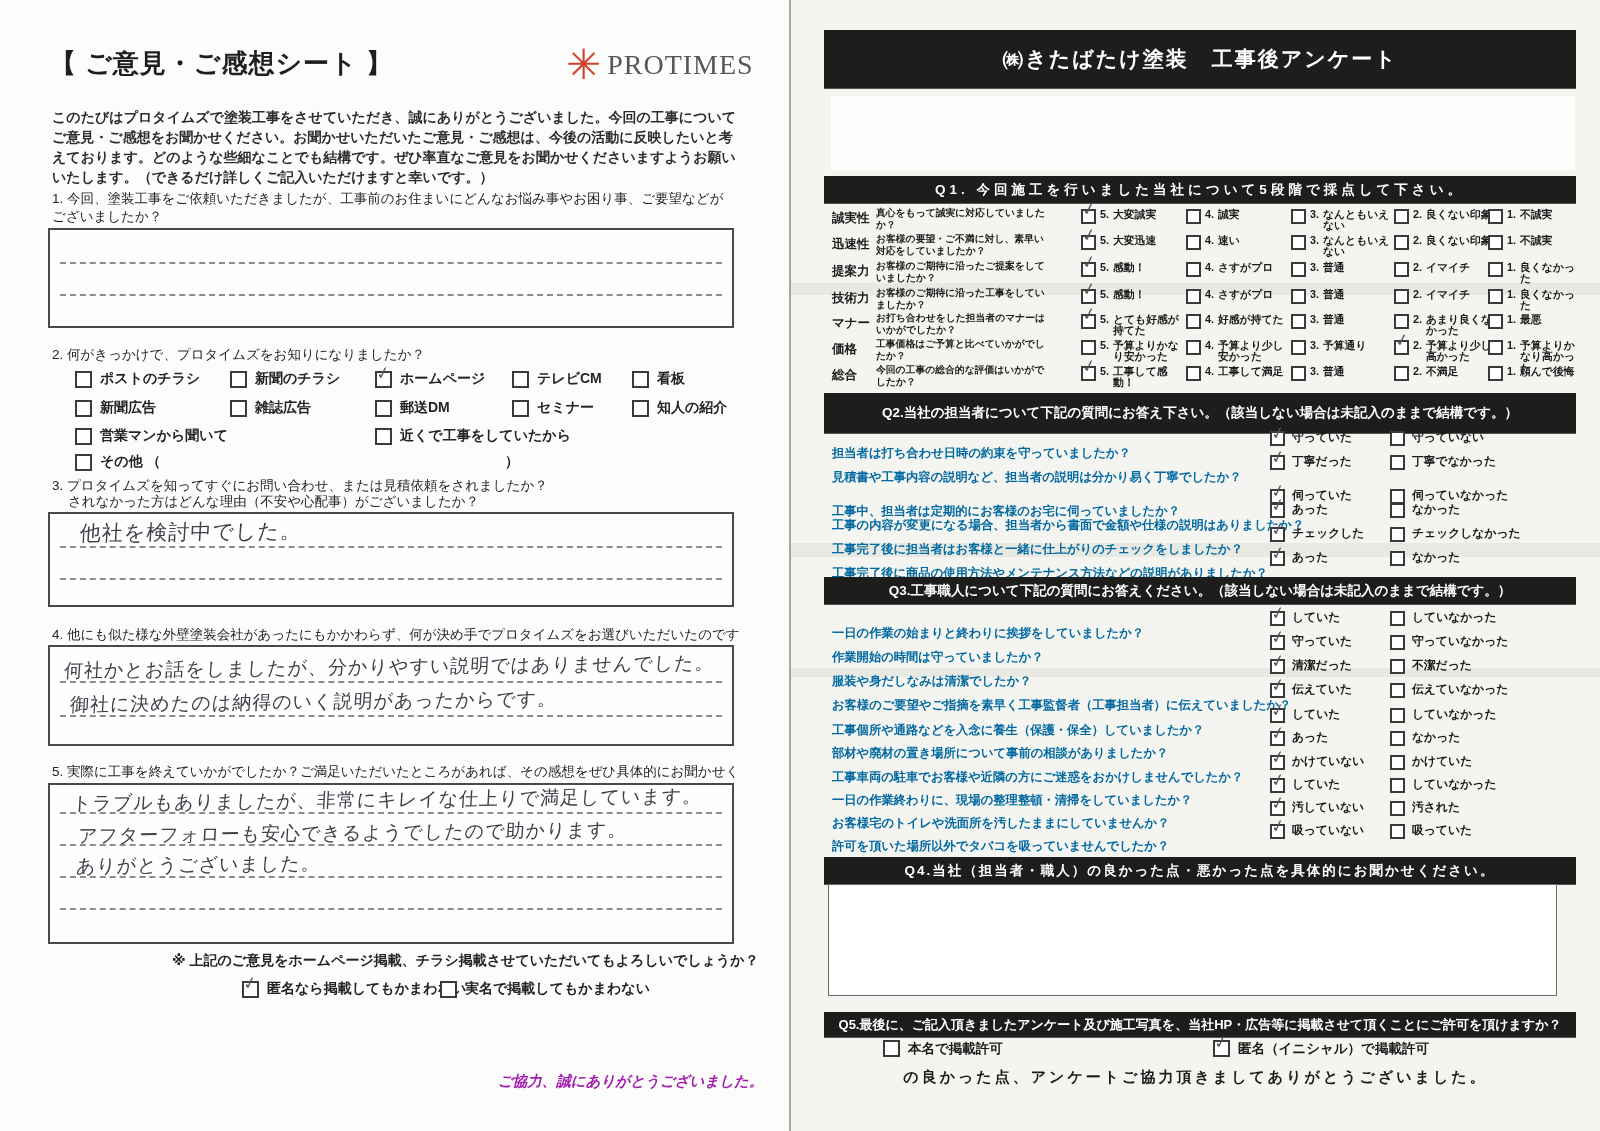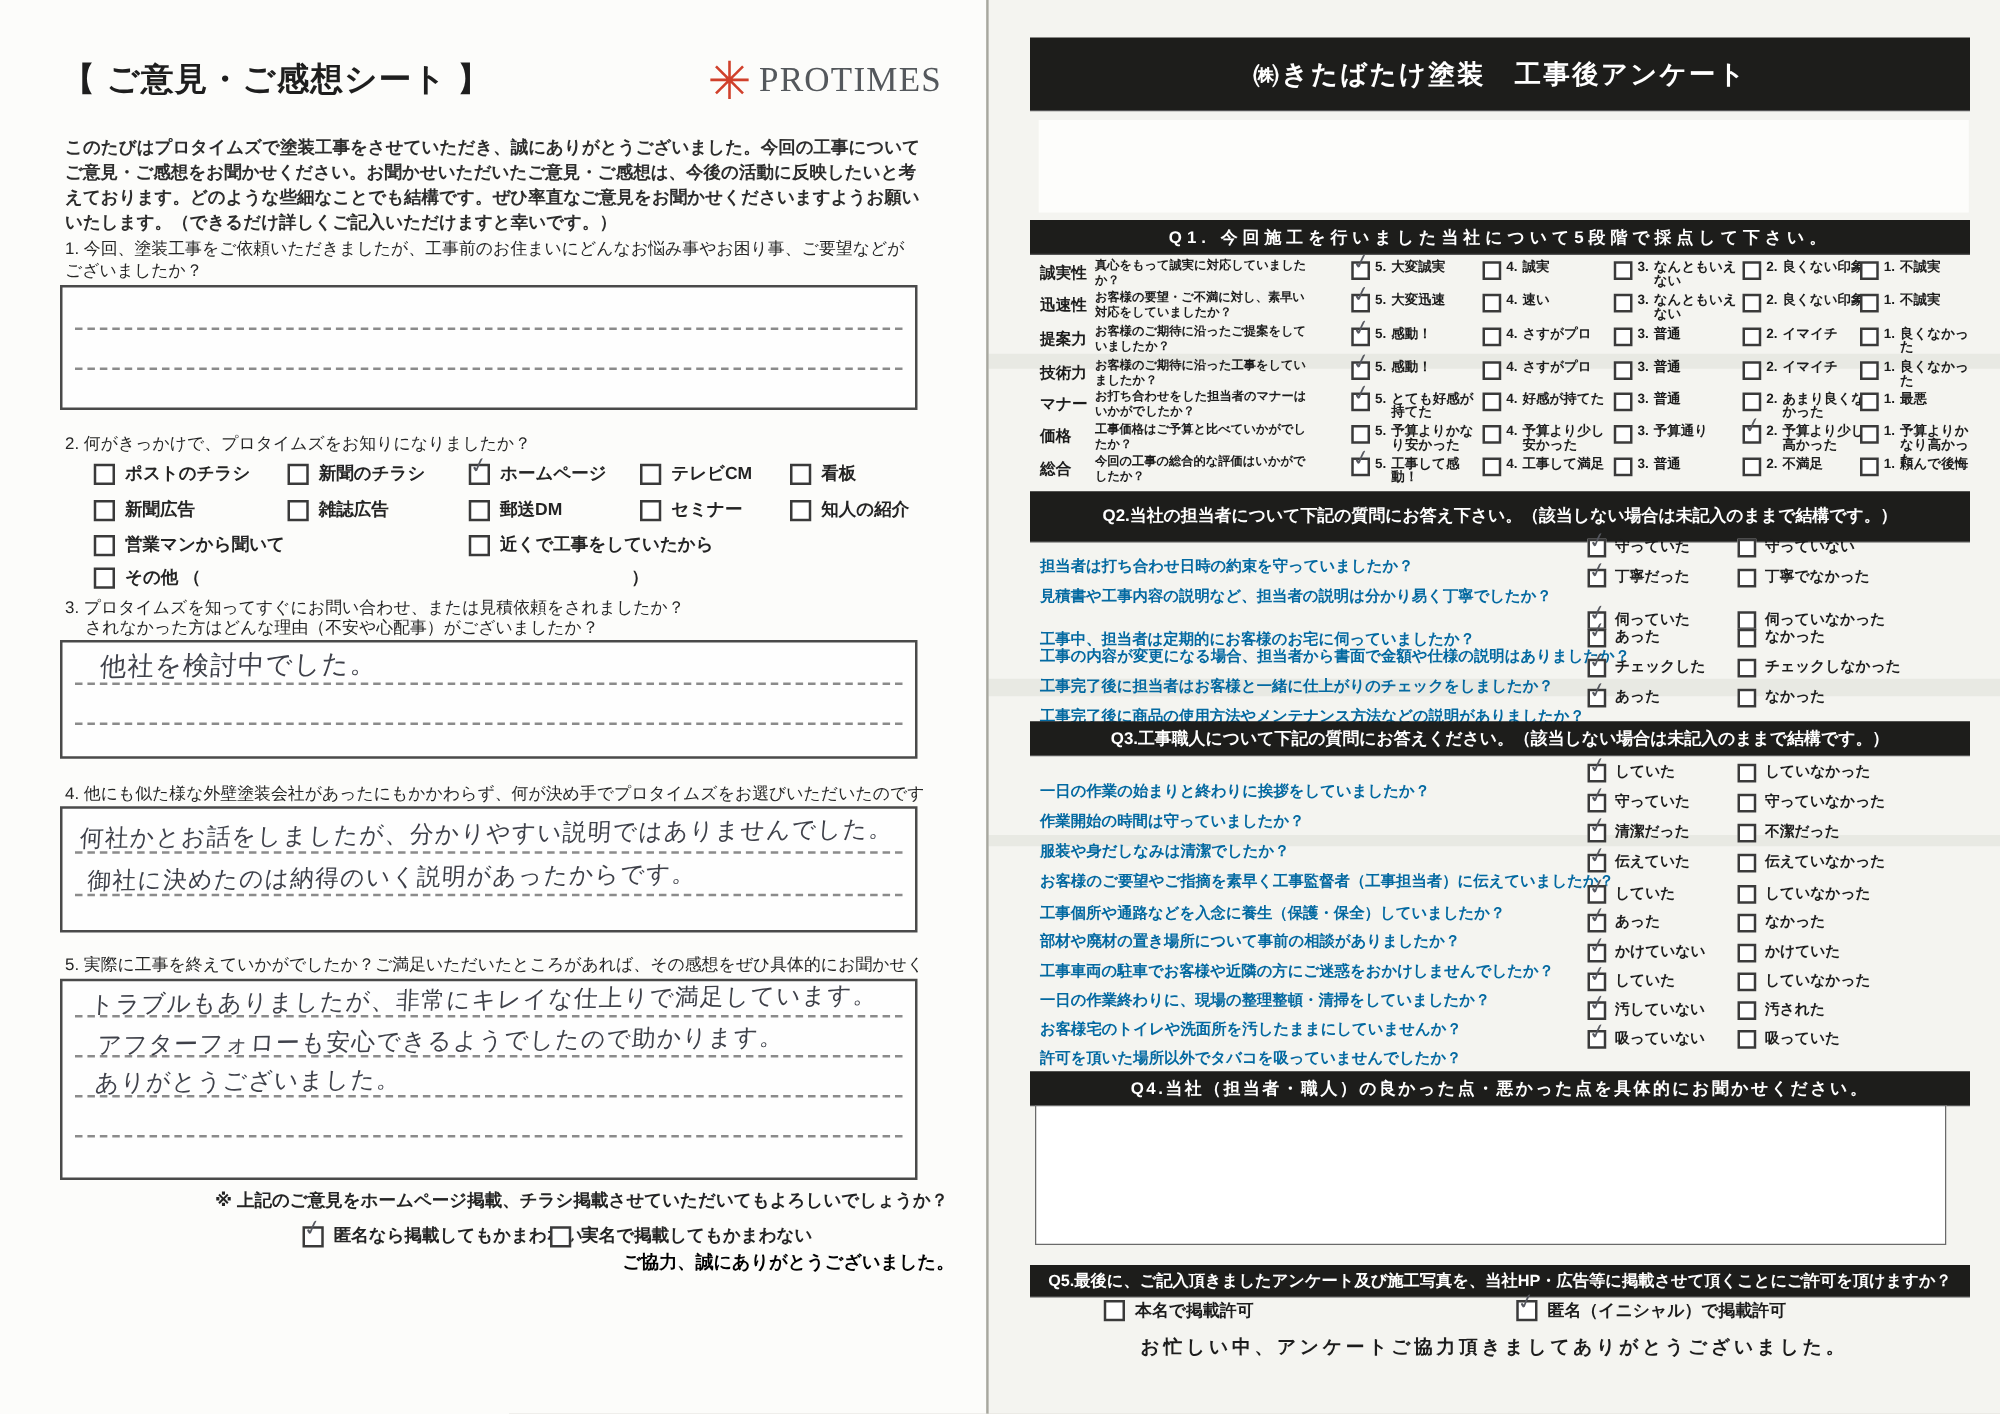--- a/index.html
+++ b/index.html
@@ -22,21 +22,21 @@
   .hand{position:absolute;font-family:"DejaVu Sans",sans-serif;color:#3e4049;font-size:21px;
         transform:rotate(-0.7deg) skewX(-4deg);white-space:nowrap;letter-spacing:1px;font-weight:normal;}
   .cb{display:inline-block;width:13px;height:13px;border:2px solid #3a3a3a;background:#fff;position:relative;flex:none;vertical-align:-2px;}
   .cb.s{width:11px;height:11px;border-width:2px;}
   .cb.checked::after{content:"✓";position:absolute;left:-1px;top:-10px;font-size:17px;color:#55575f;
         transform:rotate(-12deg);font-weight:normal;}
   .lrow{position:absolute;left:0;width:789px;height:22px;}
   .lopt{position:absolute;display:flex;gap:8px;align-items:center;font-size:14px;font-weight:bold;color:#242424;}
   .lc1{left:75px}.lc2{left:230px}.lc3{left:375px}.lc4{left:512px}.lc5{left:632px}
   .l-note{position:absolute;left:172px;top:952px;font-size:14px;font-weight:bold;color:#242424;}
-  .l-close{position:absolute;left:498px;top:1000px;font-size:14.5px;font-weight:bold;color:#000000;}
+  .l-close{position:absolute;left:498px;top:1072px;font-size:14.5px;font-weight:bold;color:#a21caf;font-style:italic;}
 
   
   .bar{position:absolute;left:33px;width:752px;background:#1d1d1b;color:#fff;font-weight:bold;
        display:flex;align-items:center;justify-content:center;box-shadow:0 1px 0 #555;}
   .bar-main{height:58px;font-size:21px;letter-spacing:2px;}
   .blankbox{position:absolute;left:40px;top:96px;width:744px;height:74px;background:#fdfdfb;}
   .q1row{position:absolute;left:37px;width:760px;height:25px;}
   .qcat{position:absolute;left:4px;top:4px;font-weight:bold;font-size:12.5px;color:#1c1c1c;}
   .qtext{position:absolute;left:48px;top:1px;width:176px;font-weight:bold;font-size:9.8px;line-height:1.2;color:#1c1c1c;}
   .opt{position:absolute;top:3px;display:flex;gap:4px;align-items:flex-start;font-weight:bold;font-size:10.8px;line-height:1.05;color:#1c1c1c;}
@@ -580,15 +580,15 @@
     <div class="q5opts">
       <span class="q5o" style="left:55px">
           <span class="cb"></span>
           <span>本名で掲載許可</span>
         </span>
       <span class="q5o" style="left:385px">
           <span class="cb checked"></span>
           <span>匿名（イニシャル）で掲載許可</span>
         </span>
     </div>
-    <div class="r-close">お忙しい中、アンケートご協力頂きましてありがとうございました。</div>
+    <div class="r-close">の良かった点、アンケートご協力頂きましてありがとうございました。</div>
   </div>
 </div>
 
 </body></html>

